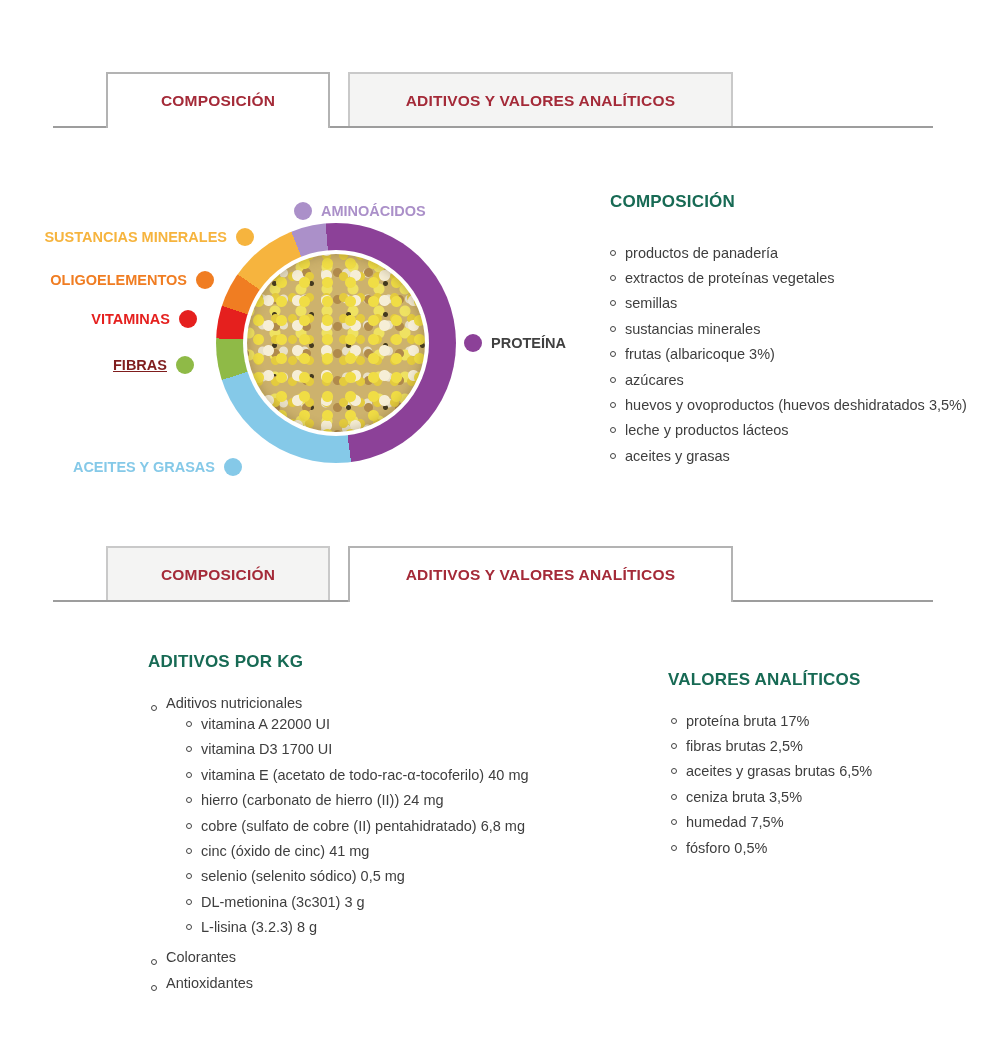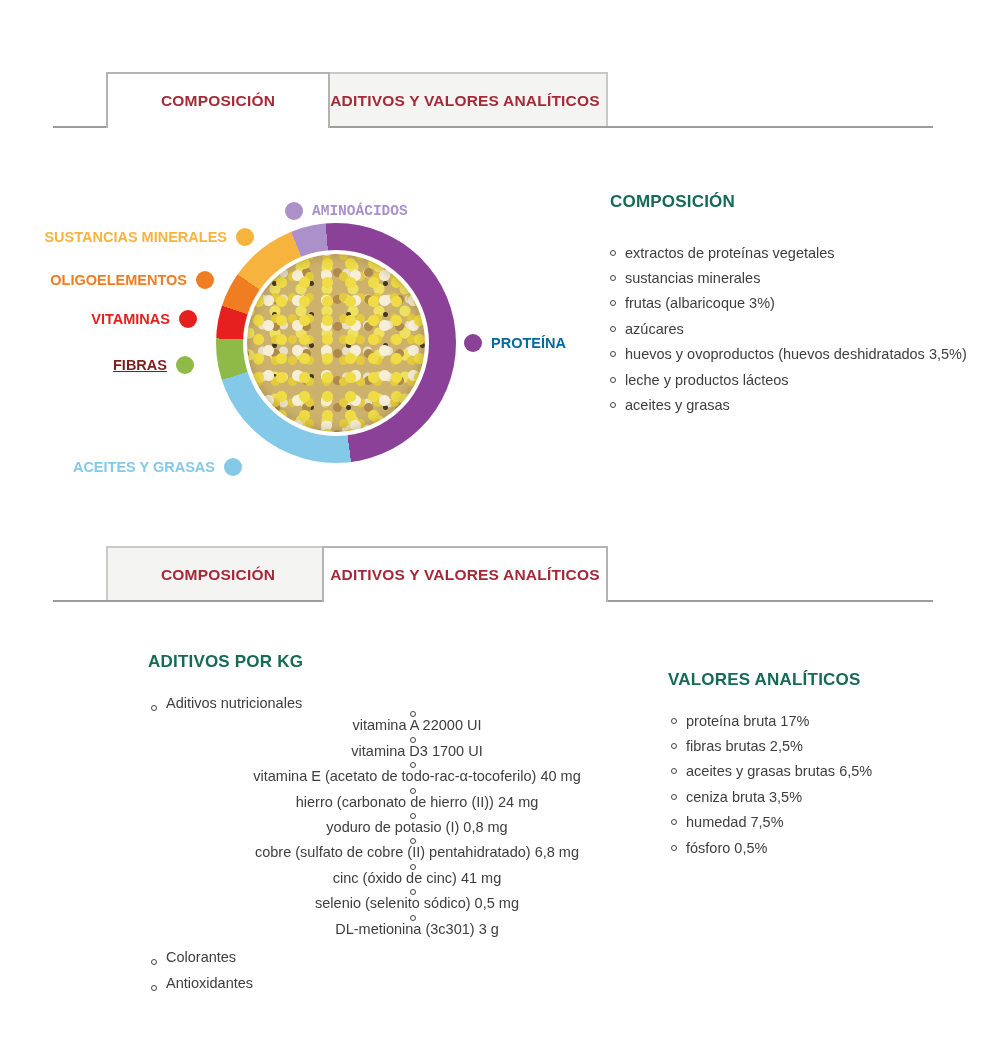--- a/index.html
+++ b/index.html
@@ -7,21 +7,21 @@
     font-family:"Liberation Sans", sans-serif; position:relative; overflow:hidden; }
 
   
   .tabbar { position:absolute; left:0; width:1000px; height:58px; }
   .tab-baseline { position:absolute; left:53px; top:54px; width:880px; height:0;
     border-bottom:2px solid #9d9d9d; z-index:1; }
   .tab { position:absolute; top:0; height:56px; display:flex; align-items:center;
     justify-content:center; font-weight:bold; font-size:15.5px; color:#a42a38;
     letter-spacing:.2px; cursor:pointer; z-index:2; }
   .tab.t1 { left:106px; width:224px; }
-  .tab.t2 { left:322px; width:286px; }
+  .tab.t2 { left:348px; width:385px; }
   .tab.active { background:#ffffff; border:2px solid #b3b3b3; border-bottom:none; z-index:3; }
   .tab.inactive { background:#f4f4f3; border:2px solid #c9c9c9; border-bottom:none; z-index:0; }
 
   
   .chart-area { position:absolute; left:0; top:185px; width:1000px; height:320px; }
   .donut { position:absolute; left:216px; top:38px; width:240px; height:240px;
     border-radius:50%; }
   .donut .hole { position:absolute; left:27px; top:27px; width:186px; height:186px;
     border-radius:50%; background:#ffffff; }
   .donut .food { position:absolute; left:31px; top:31px; width:178px; height:178px;
@@ -51,21 +51,21 @@
   .blist { list-style:none; }
   .blist li { display:flex; align-items:center; height:25.4px; font-size:14.5px;
     color:#3e3e3e; white-space:nowrap; }
   .blist li .bullet { width:6px; height:6px; border:1.7px solid #434343;
     border-radius:50%; flex:none; margin-right:9px; }
   #composicion-section { left:610px; top:191px; width:390px; }
   #composicion-list { margin-top:27px; }
   #aditivos-section { left:148px; top:651px; width:500px; }
   #aditivos-list { margin-top:13px; }
   #aditivos-list li.lvl1 { padding-left:3px;align-items:flex-end; }
-  #aditivos-list li.lvl2 { padding-left:38px;flex-direction:column; }
+  #aditivos-list li.lvl2 { padding-left:38px; }
   #valores-section { left:668px; top:649px; width:320px;margin-top:20px; }
   #valores-list { margin-top:17px; }
   #valores-list li { padding-left:3px; }
 </style>
 </head>
 <body>
 
 <div class="tabbar" style="top:72px">
   <div class="tab-baseline"></div>
   <div class="tab t1 active">COMPOSICIÓN</div>
@@ -73,21 +73,21 @@
 </div>
 
 <div class="chart-area">
   <div class="donut" id="donut-ring" style="background: conic-gradient(from 355deg, rgb(140, 65, 152) 0deg, rgb(140, 65, 152) 177.84deg, rgb(133, 201, 232) 177.84deg, rgb(133, 201, 232) 257.04deg, rgb(143, 186, 71) 257.04deg, rgb(143, 186, 71) 277.2deg, rgb(229, 32, 30) 277.2deg, rgb(229, 32, 30) 293.04deg, rgb(240, 125, 34) 293.04deg, rgb(240, 125, 34) 309.96deg, rgb(246, 180, 62) 309.96deg, rgb(246, 180, 62) 343.08deg, rgb(171, 144, 201) 343.08deg, rgb(171, 144, 201) 360deg);">
     <div class="hole"></div>
     <div class="food"></div>
   </div>
   <div id="chart-labels">
       <div class="chart-label-row" style="top: 148px; left: 464px;">
         <span class="legend-dot" style="background: rgb(140, 65, 152);"></span>
-        <span style="color: #0369a1;">PROTEÍNA</span>
+        <span style="color: #404040;">PROTEÍNA</span>
       </div>
       <div class="chart-label-row flip" style="top: 272px; right: 758px;">
         <span class="legend-dot" style="background: rgb(133, 201, 232);"></span>
         <span style="color: rgb(133, 201, 232);">ACEITES Y GRASAS</span>
       </div>
       <div class="chart-label-row flip" style="top: 170px; right: 806px;">
         <span class="legend-dot" style="background: rgb(143, 186, 71);"></span>
         <span style="color: #7f1d1d; text-decoration: underline;">FIBRAS</span>
       </div>
       <div class="chart-label-row flip" style="top: 124px; right: 803px;">
@@ -95,33 +95,41 @@
         <span style="color: rgb(229, 32, 30);">VITAMINAS</span>
       </div>
       <div class="chart-label-row flip" style="top: 85px; right: 786px;">
         <span class="legend-dot" style="background: rgb(240, 125, 34);"></span>
         <span style="color: rgb(240, 125, 34);">OLIGOELEMENTOS</span>
       </div>
       <div class="chart-label-row flip" style="top: 42px; right: 746px;">
         <span class="legend-dot" style="background: rgb(246, 180, 62);"></span>
         <span style="color: rgb(246, 180, 62);">SUSTANCIAS MINERALES</span>
       </div>
-      <div class="chart-label-row" style="top: 16px; left: 285px; font-family: Liberation Mono, monospace;">
+      <div class="chart-label-row" style="top: 16px; left: 294px;">
         <span class="legend-dot" style="background: rgb(171, 144, 201);"></span>
         <span style="color: rgb(171, 144, 201);">AMINOÁCIDOS</span>
       </div>
     </div>
 </div>
 
 <div class="section" id="composicion-section">
   <h2>COMPOSICIÓN</h2>
   <ul class="blist" id="composicion-list">
       <li>
         <span class="bullet"></span>
+        <span>productos de panadería</span>
+      </li>
+      <li>
+        <span class="bullet"></span>
         <span>extractos de proteínas vegetales</span>
+      </li>
+      <li>
+        <span class="bullet"></span>
+        <span>semillas</span>
       </li>
       <li>
         <span class="bullet"></span>
         <span>sustancias minerales</span>
       </li>
       <li>
         <span class="bullet"></span>
         <span>frutas (albaricoque 3%)</span>
       </li>
       <li>
@@ -167,37 +175,37 @@
       <li class="lvl2">
         <span class="bullet"></span>
         <span>vitamina E (acetato de todo-rac-α-tocoferilo) 40 mg</span>
       </li>
       <li class="lvl2">
         <span class="bullet"></span>
         <span>hierro (carbonato de hierro (II)) 24 mg</span>
       </li>
       <li class="lvl2">
         <span class="bullet"></span>
-        <span>yoduro de potasio (I) 0,8 mg</span>
-      </li>
-      <li class="lvl2">
-        <span class="bullet"></span>
         <span>cobre (sulfato de cobre (II) pentahidratado) 6,8 mg</span>
       </li>
       <li class="lvl2">
         <span class="bullet"></span>
         <span>cinc (óxido de cinc) 41 mg</span>
       </li>
       <li class="lvl2">
         <span class="bullet"></span>
         <span>selenio (selenito sódico) 0,5 mg</span>
       </li>
       <li class="lvl2">
         <span class="bullet"></span>
         <span>DL-metionina (3c301) 3 g</span>
+      </li>
+      <li class="lvl2">
+        <span class="bullet"></span>
+        <span>L-lisina (3.2.3) 8 g</span>
       </li>
       <li class="lvl1">
         <span class="bullet"></span>
         <span>Colorantes</span>
       </li>
       <li class="lvl1">
         <span class="bullet"></span>
         <span>Antioxidantes</span>
       </li>
     </ul>

